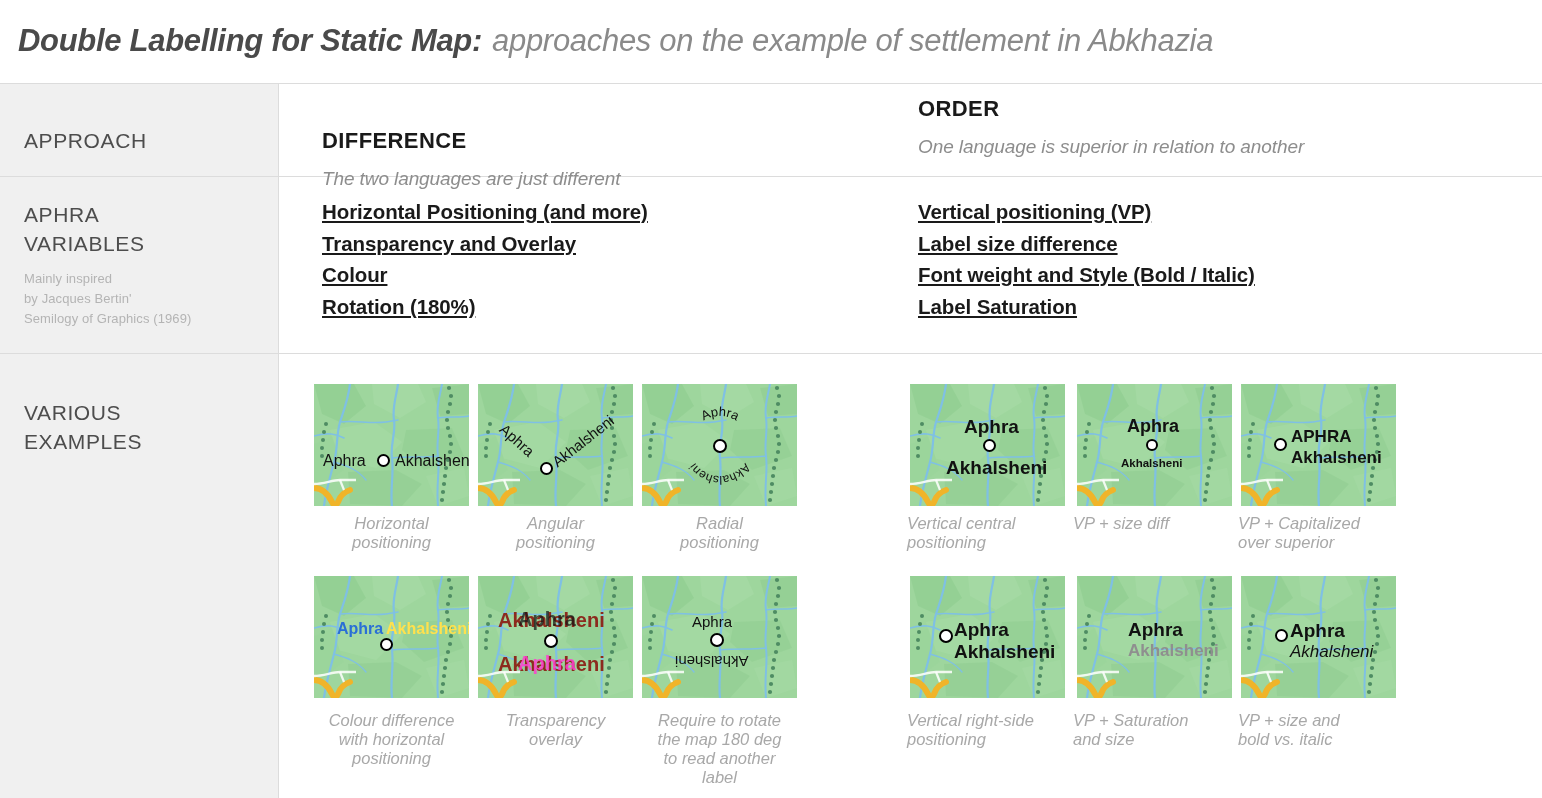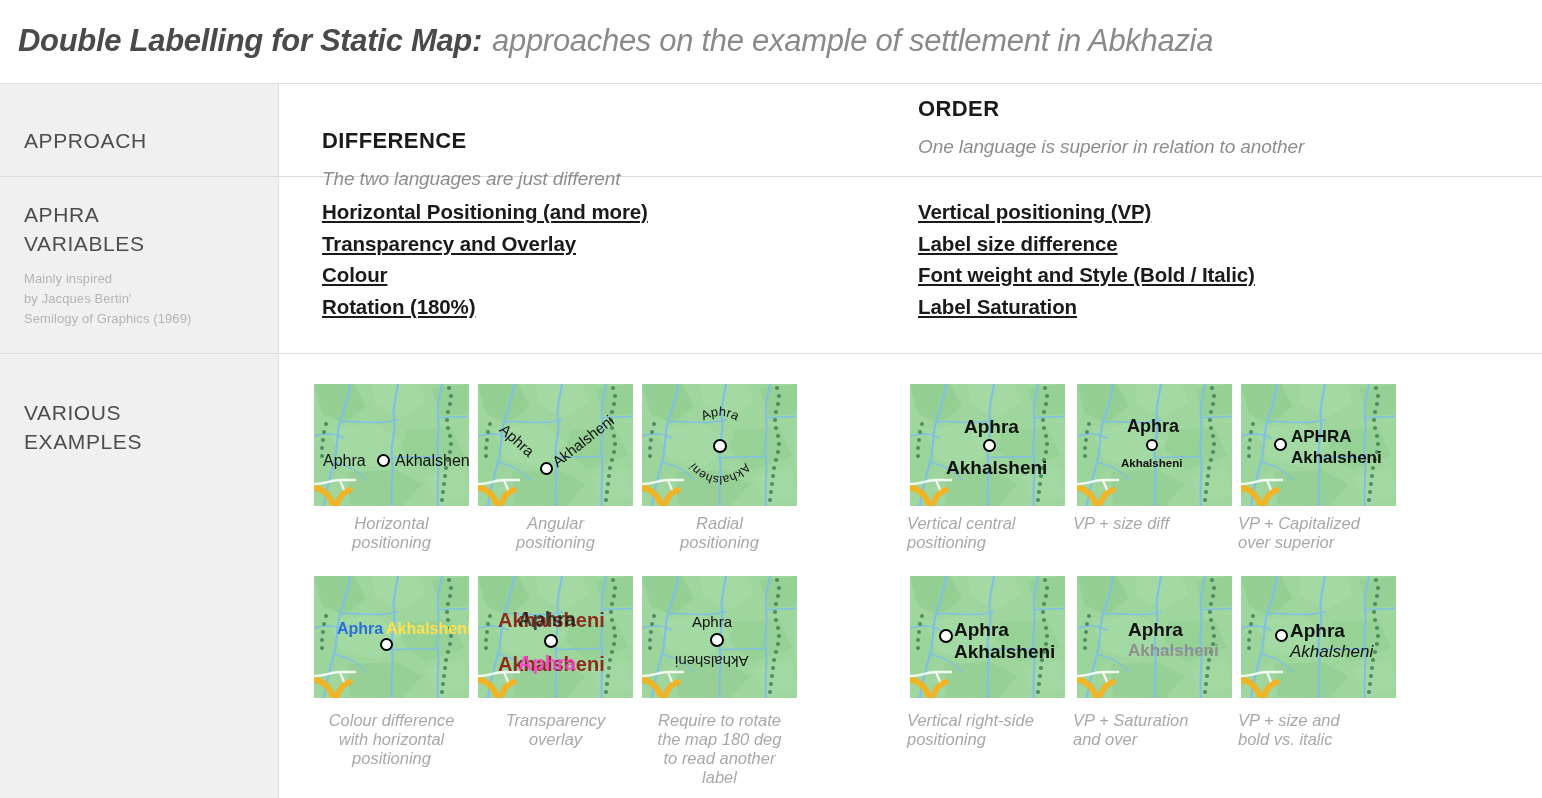--- a/index.html
+++ b/index.html
@@ -323,21 +323,21 @@
 positioning</div>
 
   <div class="thumb" style="left:1077px;top:576px;">
     <svg class="map-svg" width="155" height="122">
         <use href="#map-tile"></use>
       </svg>
     <div class="lbl" style="left:51px;top:44px;font-size:19px;font-weight:bold;color:#111;">Aphra</div>
     <div class="lbl" style="left:51px;top:66px;font-size:17px;font-weight:bold;color:#8f8f8f;">Akhalsheni</div>
   </div>
   <div class="cap lft" style="left:1073px;top:711px;white-space:pre;text-align:left;">VP + Saturation
-and over</div>
+and size</div>
 
   <div class="thumb" style="left:1241px;top:576px;">
     <svg class="map-svg" width="155" height="122">
         <use href="#map-tile"></use>
       </svg>
     <div class="dot" style="left:34px;top:53px;width:13px;height:13px;"></div>
     <div class="lbl" style="left:49px;top:45px;font-size:19px;font-weight:bold;">Aphra</div>
     <div class="lbl" style="left:49px;top:67px;font-size:17px;font-style:italic;">Akhalsheni</div>
   </div>
   <div class="cap lft" style="left:1238px;top:711px;white-space:pre;text-align:left;">VP + size and

